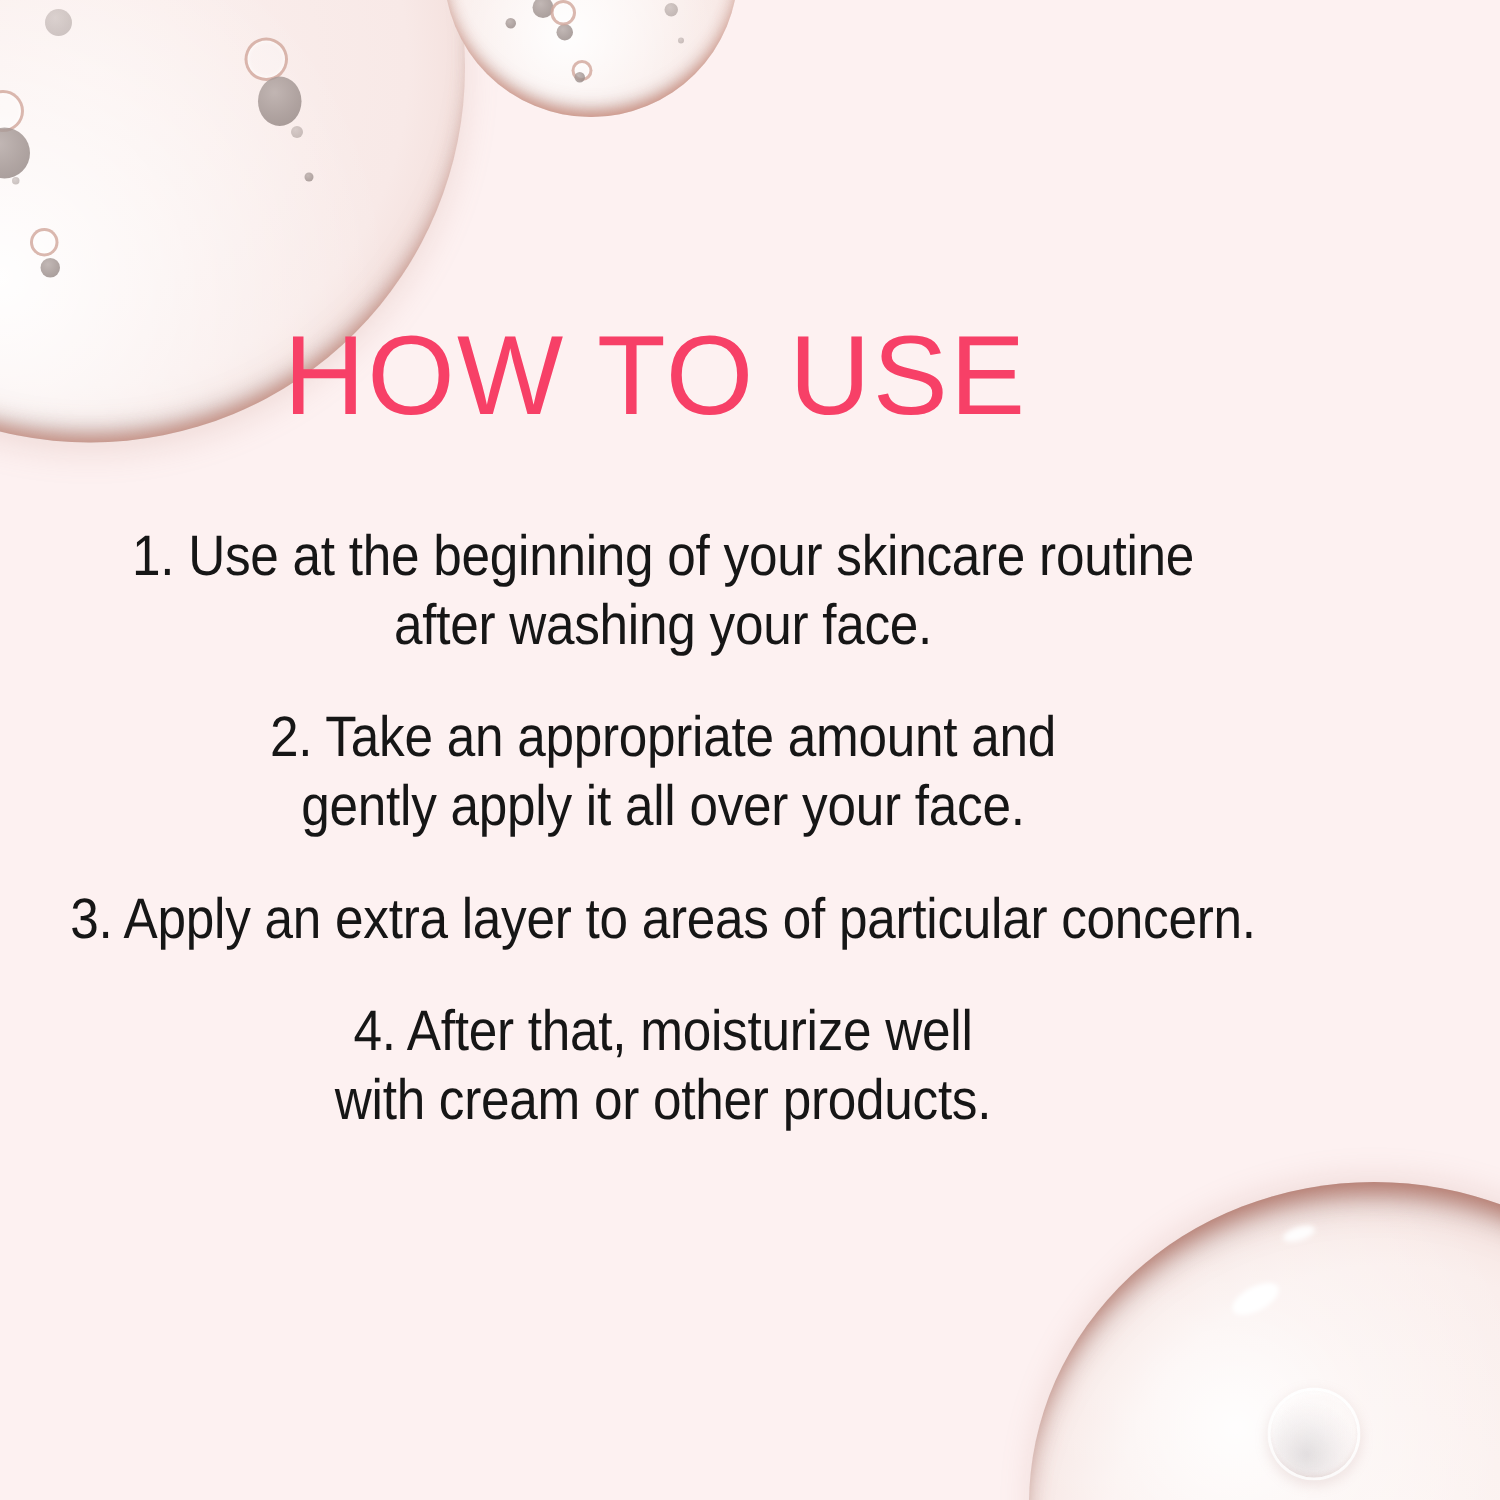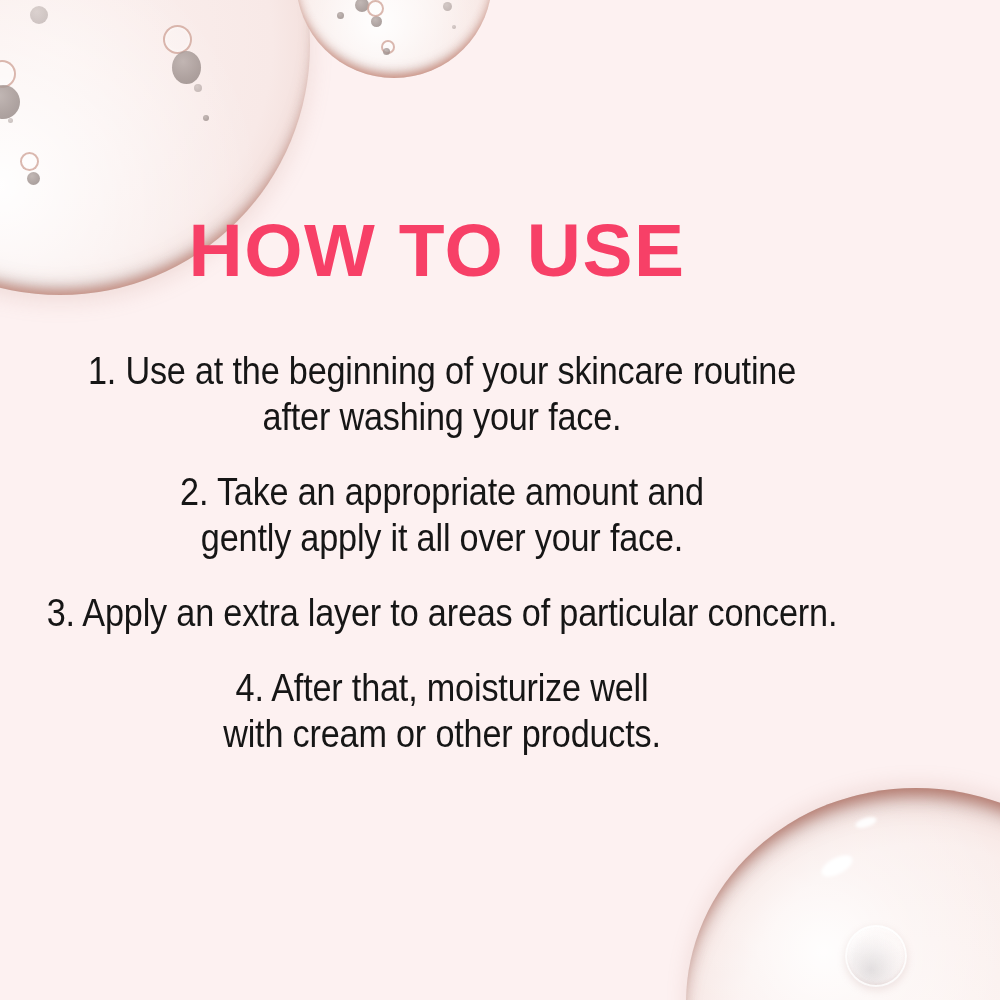--- a/index.html
+++ b/index.html
@@ -164,21 +164,21 @@
     text-align: center;
   }
 
   #page-title {
     position: absolute;
     top: 213px;
     left: 0;
     width: 874px;
     margin: 0;
     font-family: "Liberation Sans", sans-serif;
-    font-weight: bold;
+    font-weight: normal;
     font-size: 75px;
     letter-spacing: 1.5px;
     color: #F8days;
     color: #F74067;
     line-height: 1;
   }
 
   #steps-list {
     position: absolute;
     top: 348px;

